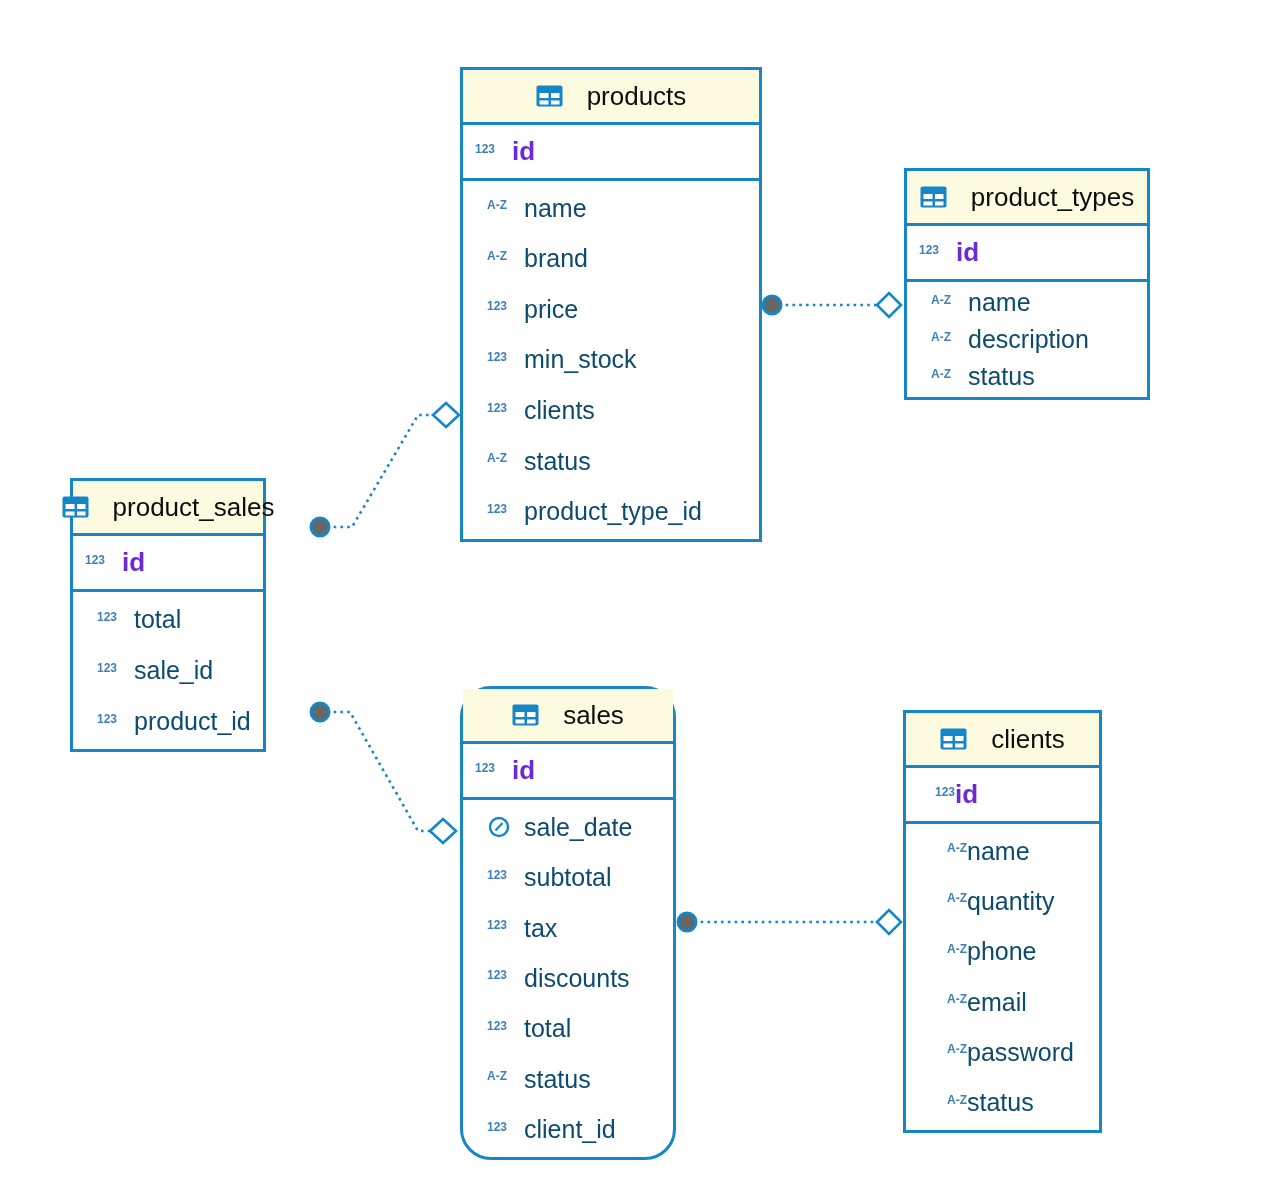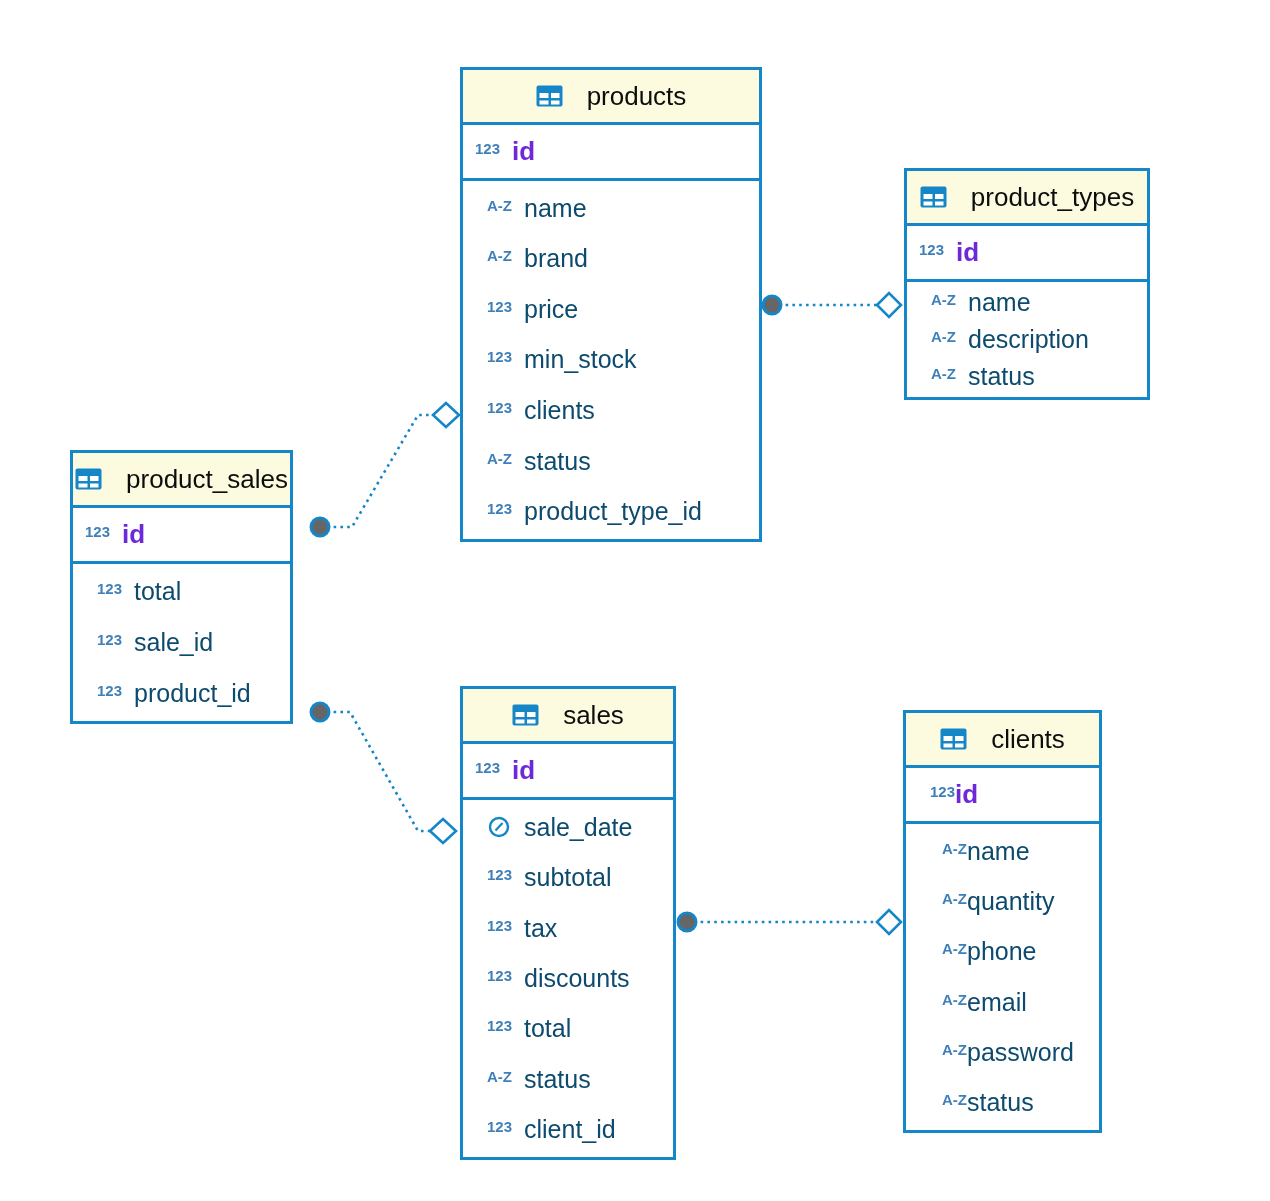--- a/index.html
+++ b/index.html
@@ -59,21 +59,21 @@
   }
   .col-row{
     display:flex;
     align-items:center;
     padding-left:12px;
   }
   .type-label{
     display:inline-block;
     width:37px;
     flex:0 0 37px;
-    font-size:15px;
+    font-size:12px;
     font-weight:bold;
     color:var(--type-blue);
     position:relative;
     top:-3px;
     letter-spacing:0px;
   }
   .type-label.clock{top:1px;}
   .col-name{
     font-size:25px;
     color:#0c4a6e;
@@ -199,21 +199,21 @@
     <span class="type-label">A-Z</span>
     <span class="col-name">description</span>
   </div>
         <div class="col-row">
     <span class="type-label">A-Z</span>
     <span class="col-name">status</span>
   </div>
       </div>
   </div>
 
-  <div class="entity" style="left:70px;top:450px;width:223px;height:274px;justify-content:flex-end;">
+  <div class="entity" style="left:70px;top:478px;width:196px;height:274px;justify-content:flex-end;">
     <div class="ent-header">
       <span class="tbl-icon">
         <svg width="27" height="22" viewBox="0 0 27 22">
             <rect x="0.5" y="0.5" width="26" height="21" rx="2" fill="#1586c8"></rect>
             <rect x="3.5" y="8" width="9" height="5" fill="#fff"></rect>
             <rect x="15" y="8" width="8.5" height="5" fill="#fff"></rect>
             <rect x="3.5" y="15.5" width="9" height="4" fill="#fff"></rect>
             <rect x="15" y="15.5" width="8.5" height="4" fill="#fff"></rect>
           </svg>
       </span>
@@ -232,21 +232,21 @@
     <span class="type-label">123</span>
     <span class="col-name">sale_id</span>
   </div>
         <div class="col-row">
     <span class="type-label">123</span>
     <span class="col-name">product_id</span>
   </div>
       </div>
   </div>
 
-  <div class="entity" style="left:460px;top:686px;width:216px;height:474px;">
+  <div class="entity" style="left:460px;top:686px;width:216px;height:474px;border-radius:31px;">
     <div class="ent-header">
       <span class="tbl-icon">
         <svg width="27" height="22" viewBox="0 0 27 22">
             <rect x="0.5" y="0.5" width="26" height="21" rx="2" fill="#1586c8"></rect>
             <rect x="3.5" y="8" width="9" height="5" fill="#fff"></rect>
             <rect x="15" y="8" width="8.5" height="5" fill="#fff"></rect>
             <rect x="3.5" y="15.5" width="9" height="4" fill="#fff"></rect>
             <rect x="15" y="15.5" width="8.5" height="4" fill="#fff"></rect>
           </svg>
       </span>

